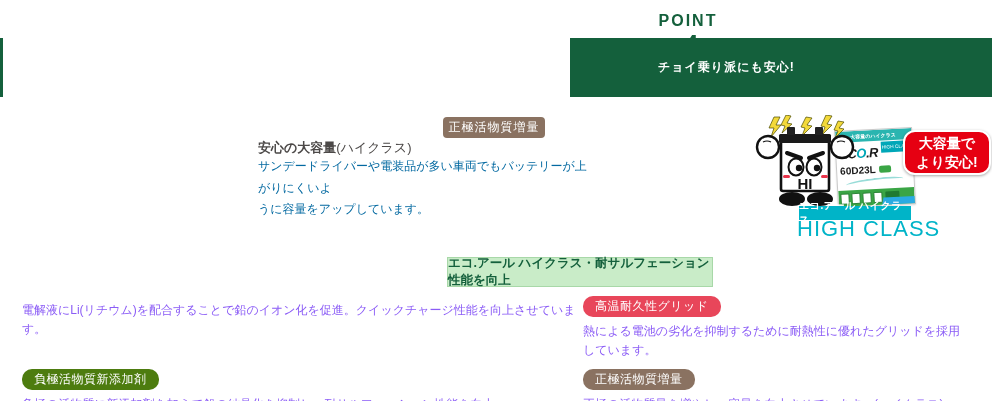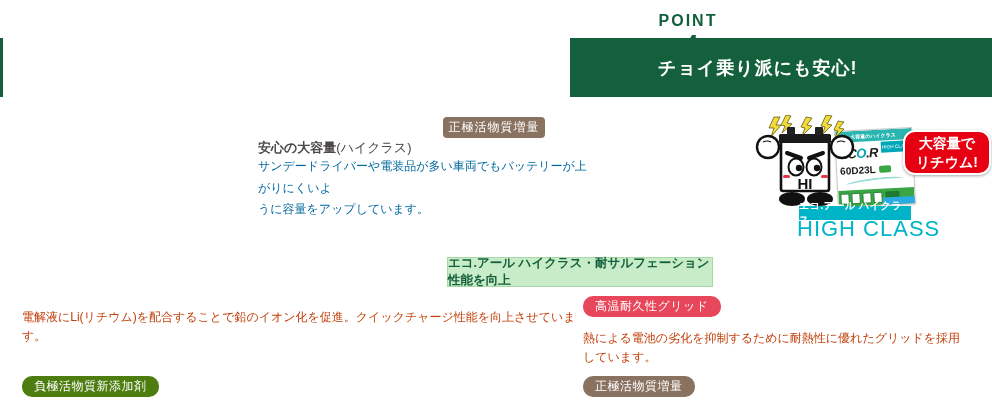--- a/index.html
+++ b/index.html
@@ -12,21 +12,21 @@
   .point-label { color:#14603c; font-size:16px; font-weight:bold; letter-spacing:2px; }
   .point-number { color:#14603c; font-size:24px; font-weight:bold; margin-left:7px; }
   .chevrons { display:flex; gap:3px; margin-left:12px; }
   .chev { width:14px; height:23px; background:#f3c537;
           clip-path:polygon(0 0, 45% 0, 100% 50%, 45% 100%, 0 100%, 55% 50%); }
 
   
   .left-sliver { position:absolute; left:0; top:38px; width:3px; height:59px; background:#14603c; }
   .banner { position:absolute; left:570px; top:38px; width:422px; height:59px; background:#14603c;
             display:flex; align-items:center; }
-  .banner span { color:#fff; font-weight:bold; font-size:18px; padding-left:88px; letter-spacing:1px; }
+  .banner span { color:#fff; font-weight:bold; font-size:12px; padding-left:88px; letter-spacing:1px; }
 
   
   .feature-badge { position:absolute; left:443px; top:117px; width:102px; height:21px;
                    border-radius:4px; color:#fff; font-size:12px;
                    display:flex; align-items:center; justify-content:center; letter-spacing:1px; }
   .feature-heading { position:absolute; left:258px; top:139px; font-size:13px; color:#4c4948; }
   .feature-heading .b { font-weight:bold; }
   .feature-desc { position:absolute; left:258px; top:156px; width:340px; font-size:12px;
                   color:#0369a1; line-height:1.8; white-space:pre-line; }
 
@@ -72,21 +72,21 @@
   
   .tech-title { position:absolute; left:447px; top:257px; width:266px; height:30px;
                 background:#c9ecc8; border:1px solid #a8d8a8; color:#14603c;
                 display:flex; align-items:center; justify-content:center;
                 font-size:12.5px; font-weight:bold; }
   .tech-grid { position:absolute; left:22px; top:296px; width:950px;
                display:grid; grid-template-columns:561px 1fr; row-gap:9px; align-items:start; }
   .tech-item .badge { display:inline-flex; align-items:center; justify-content:center;
                       height:21px; padding:0 12px; border-radius:10px;
                       color:#fff; font-size:12px; letter-spacing:.5px; }
-  .tech-item .desc { margin-top:12px; font-size:12px; color:#c2410c; line-height:1.6; white-space:pre-line; }
+  .tech-item .desc { margin-top:5px; font-size:12px; color:#8b5cf6; line-height:1.6; white-space:pre-line; }
 </style>
 </head>
 <body>
 
 <div class="stage">
 
   <div class="point-row">
     <span class="point-label">POINT</span>
     <span class="point-number">4</span>
     <span class="chevrons">
@@ -170,21 +170,21 @@
       <rect x="29" y="60" width="7" height="3" rx="1.5" fill="#e8334a"></rect>
       <rect x="67" y="60" width="7" height="3" rx="1.5" fill="#e8334a"></rect>
       <text x="51" y="74" text-anchor="middle" font-family="Liberation Sans, DejaVu Sans, sans-serif" font-size="15" font-weight="bold" fill="#111">HI</text>
     </g>
 
     <ellipse cx="38" cy="84" rx="13" ry="7" fill="#111"></ellipse>
     <ellipse cx="66" cy="84" rx="13" ry="7" fill="#111"></ellipse>
   </svg>
 
   <div class="callout" style="background: rgb(230, 0, 18);">大容量で
-リチウム!</div>
+より安心!</div>
 
   <div class="series-badge" style="background: rgb(0, 180, 200);">エコ.アール ハイクラス</div>
   <div class="series-name" style="color: rgb(0, 180, 200);">HIGH CLASS</div>
 
   <div class="tech-title">エコ.アール ハイクラス・耐サルフェーション性能を向上</div>
 
   <div class="tech-grid">
     <div class="tech-item">
       <div class="desc">電解液にLi(リチウム)を配合することで鉛のイオン化を促進。クイックチャージ性能を向上させています。</div>
     </div>

